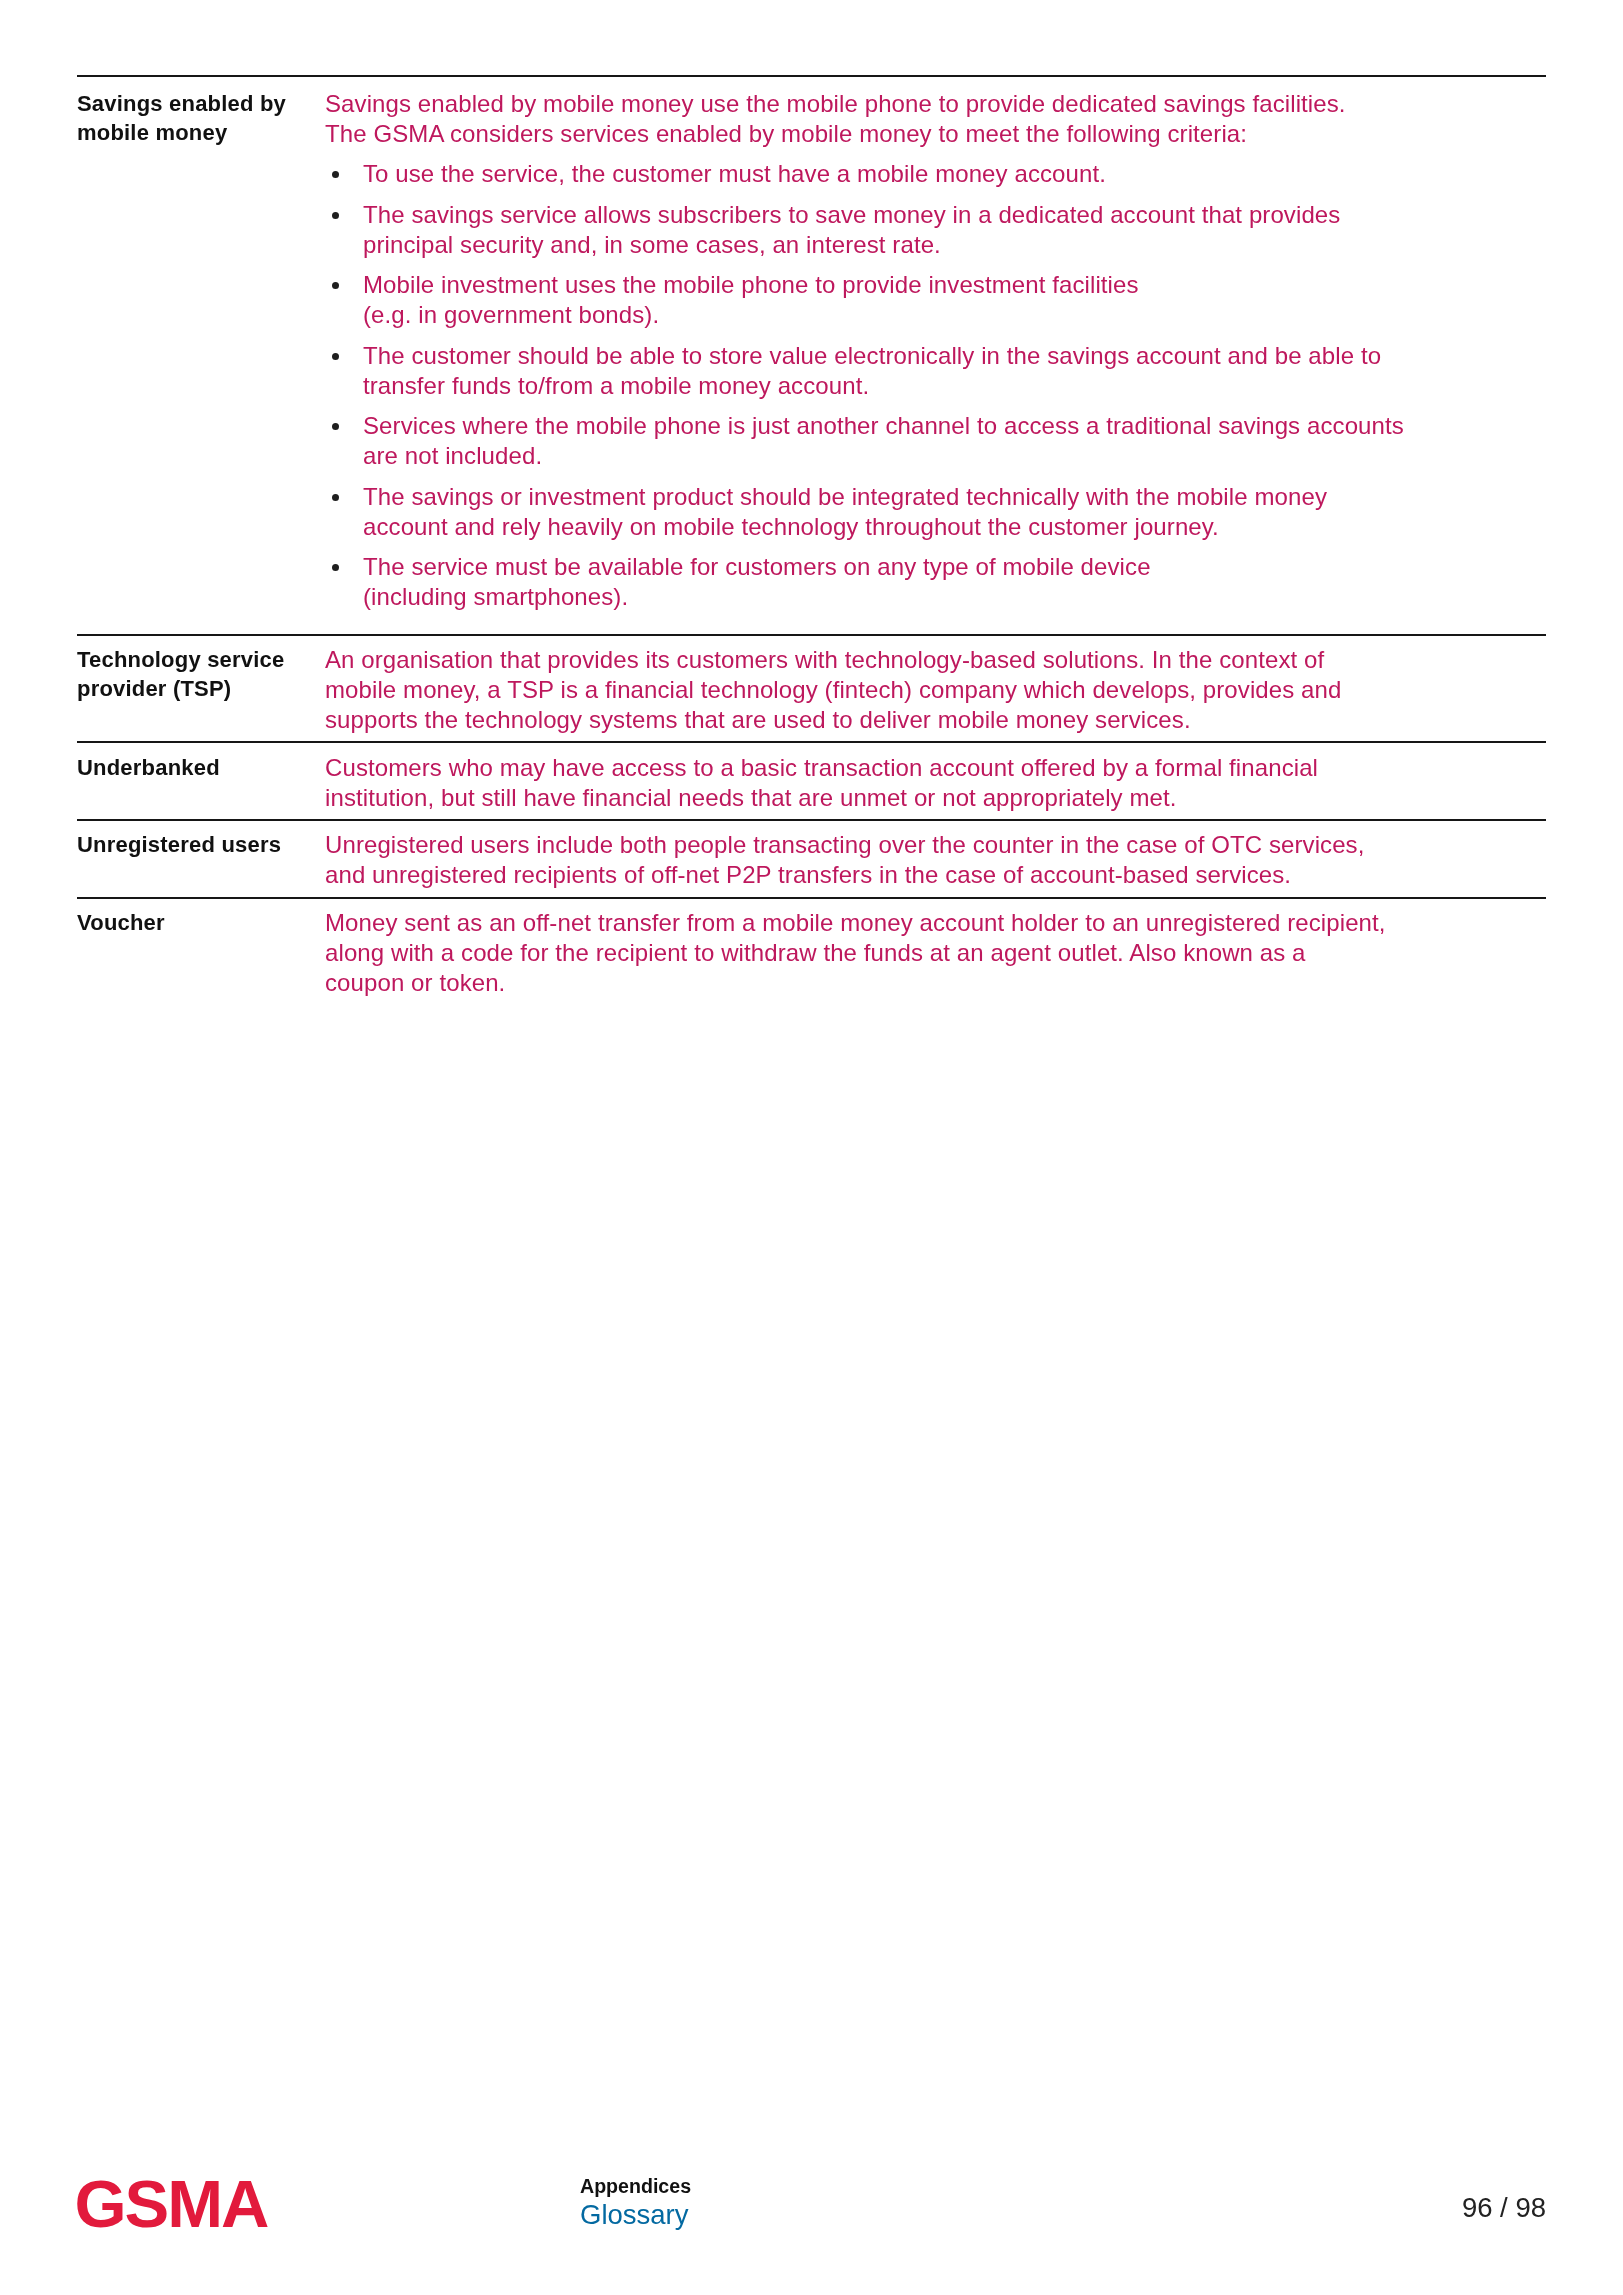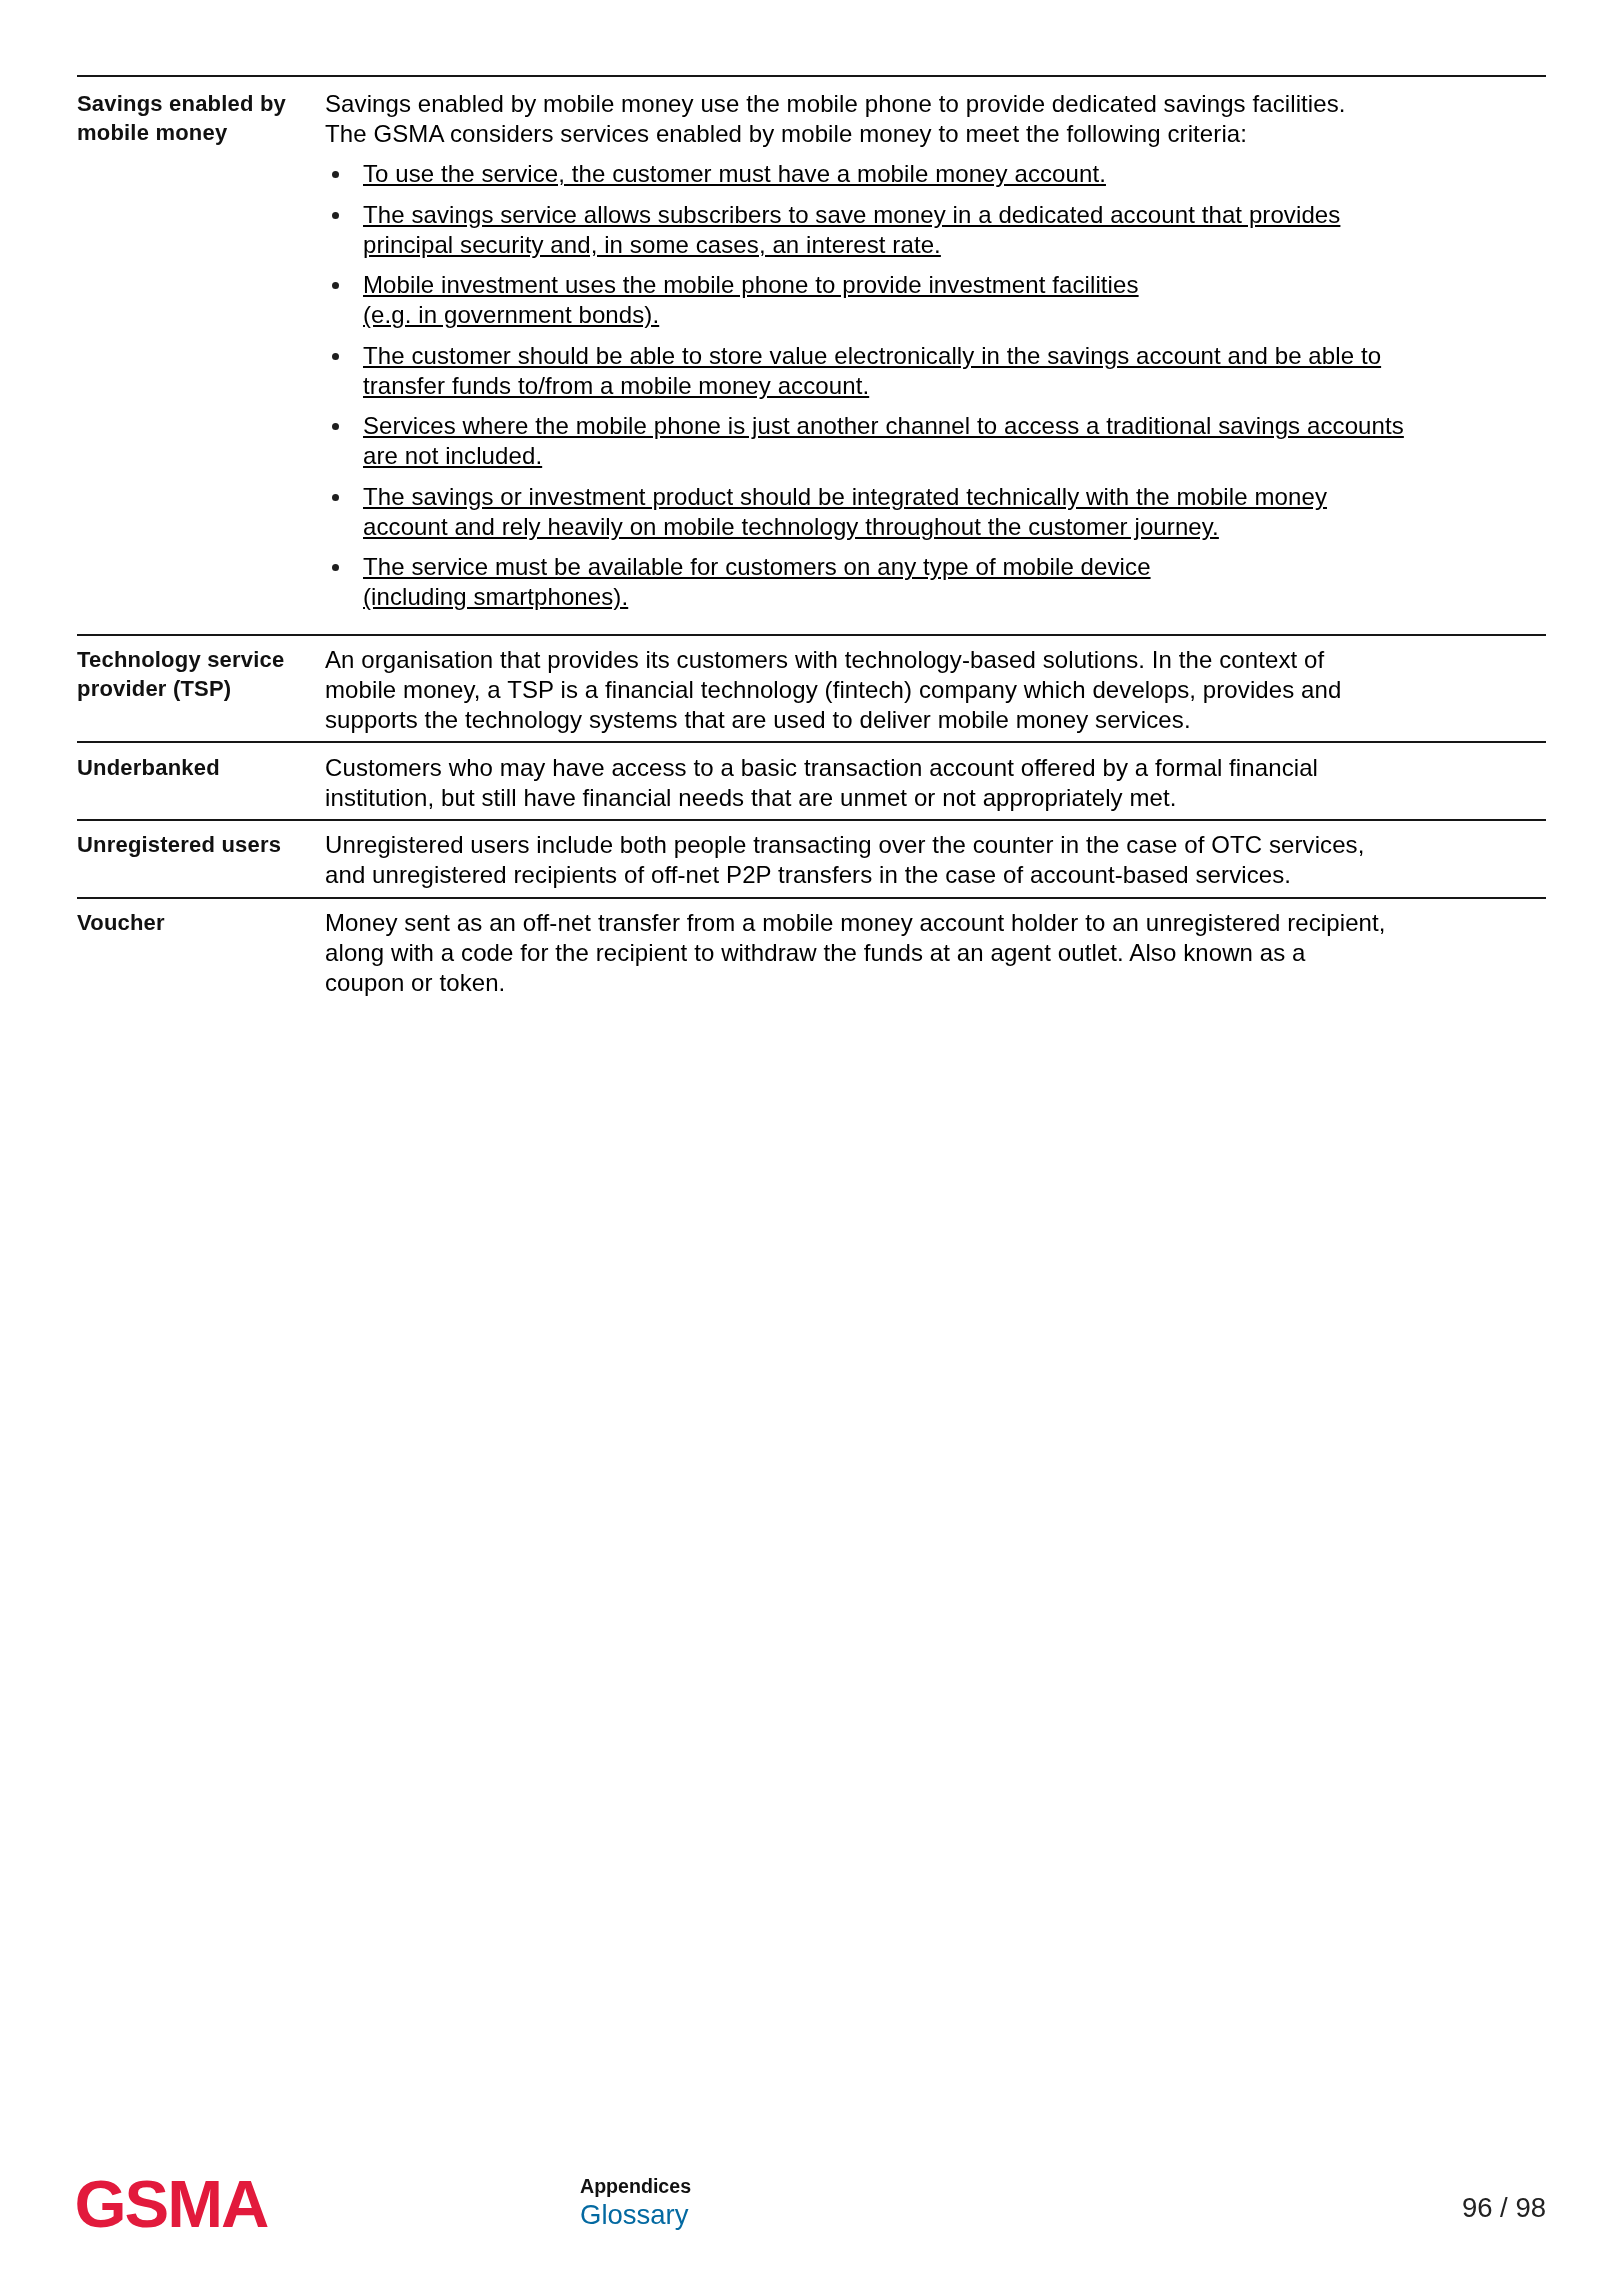--- a/index.html
+++ b/index.html
@@ -35,25 +35,25 @@
     letter-spacing:0.2px;
     color:#111;
     white-space:pre-line;
     padding-right:13px;
   }
   .def {
     flex:1;
     font-size:24px;
     line-height:30px;
     letter-spacing:0.1px;
-    color:#000000;
+    color:#be185d;
   }
   .def p { white-space:pre-line; }
   .intro { margin-bottom:10.5px; }
-  ul.bullets { list-style:none;text-decoration:underline; }
+  ul.bullets { list-style:none; }
   ul.bullets li {
     position:relative;
     padding-left:38px;
     margin-bottom:10.5px;
     white-space:pre-line;
   }
   ul.bullets li:last-child { margin-bottom:15px; }
   ul.bullets li::before {
     content:"";
     position:absolute;

